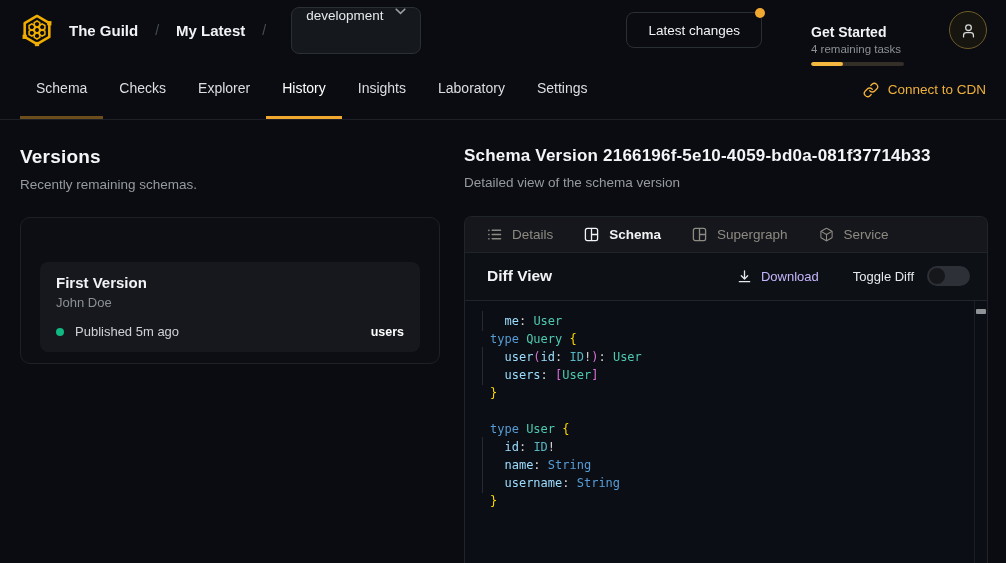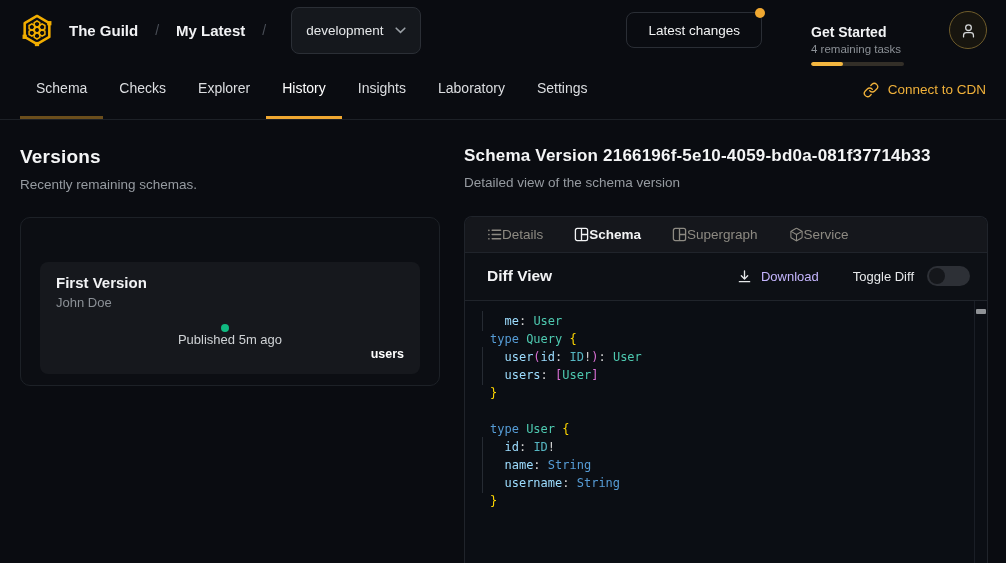--- a/index.html
+++ b/index.html
@@ -10,21 +10,21 @@
     font-family:"Liberation Sans", sans-serif;
     overflow:hidden;
     position:relative;
   }
 
   
   .header { display:flex; align-items:center; height:60px; padding:0 19px 0 20px; }
   .logo { width:34px; height:34px; flex:0 0 auto; }
   .breadcrumb { display:flex; align-items:flex-start; gap:17px; margin-left:15px; font-size:15px; font-weight:600; color:#f2f3f5; }
   .crumb-sep { color:#4a4f57; font-weight:400; font-size:14px; }
-  .env-btn { margin-left:25px; display:flex; align-items:center; gap:12px; background:#15181d; border:1px solid #2b2f36; border-radius:8px; height:47px; padding:0 14px; font-size:13.5px; color:#e6e8ea; cursor:pointer; }
+  .env-btn { margin-left:25px; display:flex; gap:12px; background:#15181d; border:1px solid #2b2f36; border-radius:8px; height:47px; padding:0 14px; font-size:13.5px; color:#e6e8ea; cursor:pointer; }
   .env-btn svg { stroke:#9aa0a6; }
   .header-right { margin-left:auto; display:flex; align-items:center; }
   .latest-btn { position:relative; border:1px solid #2a2e35; background:transparent; border-radius:8px; height:36px; padding:0 21px; font-size:13.5px; color:#f2f3f4; cursor:pointer; font-family:inherit; }
   .notif-dot { position:absolute; top:-5px; right:-4px; width:10px; height:10px; border-radius:50%; background:#f0a831; }
   .get-started { width:93px; margin-left:49px;margin-top:30px; }
   .gs-title { font-size:14px; font-weight:600; color:#f3f4f6; line-height:17px; }
   .gs-sub { font-size:11.5px; color:#8b9096; margin-top:1px; line-height:14px; }
   .gs-track { margin-top:6px; height:4px; border-radius:2px; background:#332f28; overflow:hidden; }
   .gs-fill { height:100%; border-radius:2px; background:#f4b740; }
   .avatar-btn { margin-left:45px; width:38px; height:38px; border-radius:50%; background:#17150f; border:1px solid #6f5c2b; display:flex; align-items:center; justify-content:center; cursor:pointer; }
@@ -42,30 +42,30 @@
   .col-left { width:464px; padding:26px 24px 0 20px; flex:0 0 auto; }
   .col-right { flex:1; padding:26px 18px 0 0; min-width:0; }
 
   .panel-title { font-size:19px; font-weight:700; color:#f4f5f6; letter-spacing:.2px; }
   .panel-sub { font-size:13.5px; color:#969ba1; margin-top:9px; }
 
   .outer-card { margin-top:25px; border:1px solid #1d2127; border-radius:10px; background:#0c0e13; padding:44px 19px 11px 19px; }
   .version-card { background:#16181d; border-radius:8px; padding:12px 16px 13px 10px; cursor:pointer; }
   .vc-name { font-size:15px; font-weight:600; color:#f2f3f5; padding-left:6px; }
   .vc-author { font-size:13px; color:#8b9096; margin-top:4px; padding-left:6px; }
-  .vc-row { display:flex; align-items:center; margin-top:14px; padding-left:6px;flex-direction:column; }
+  .vc-row { display:flex; align-items:center; margin-top:14px; padding-left:6px; }
   .vc-dot { width:8px; height:8px; border-radius:50%; background:#10b981; margin-right:11px; flex:0 0 auto; }
   .vc-status { font-size:13px; color:#cfd2d5; }
   .vc-service { margin-left:auto; font-size:12.5px; font-weight:700; color:#ffffff; }
 
   .detail-title { font-size:17px; font-weight:700; color:#f4f5f6; letter-spacing:.2px; }
 
   .detail-card { margin-top:26px; border:1px solid #20242b; border-bottom:none; border-radius:8px 8px 0 0; height:347px; overflow:hidden; position:relative; background:#0d1015; }
   .tabbar { height:36px; background:#15171c; border-bottom:1px solid #20242b; display:flex; align-items:center; padding:0 22px; gap:31px; }
-  .dtab { display:flex; align-items:center; font-size:13.5px; color:#8d8a82; cursor:pointer; }
+  .dtab { display:flex; align-items:center; gap:10px; font-size:13.5px; color:#8d8a82; cursor:pointer; }
   .dtab svg { stroke:#8d8a82; }
   .dtab.active { color:#f2f3f4; font-weight:600; }
   .dtab.active svg { stroke:#f2f3f4; }
 
   .diff-row { height:46px; display:flex; align-items:center; padding:0 17px 0 22px; }
   .diff-title { font-size:15.5px; font-weight:700; color:#f2f3f5; }
   .diff-actions { margin-left:auto; display:flex; align-items:center; }
   .download-btn { display:flex; align-items:center; gap:9px; font-size:13px; color:#c4b5fd; cursor:pointer; background:none; border:none; font-family:inherit; }
   .toggle-label { font-size:13px; color:#e6e8ea; margin-left:34px; }
   .toggle { width:43px; height:20px; border-radius:10px; background:#2d3036; margin-left:13px; position:relative; cursor:pointer; }

